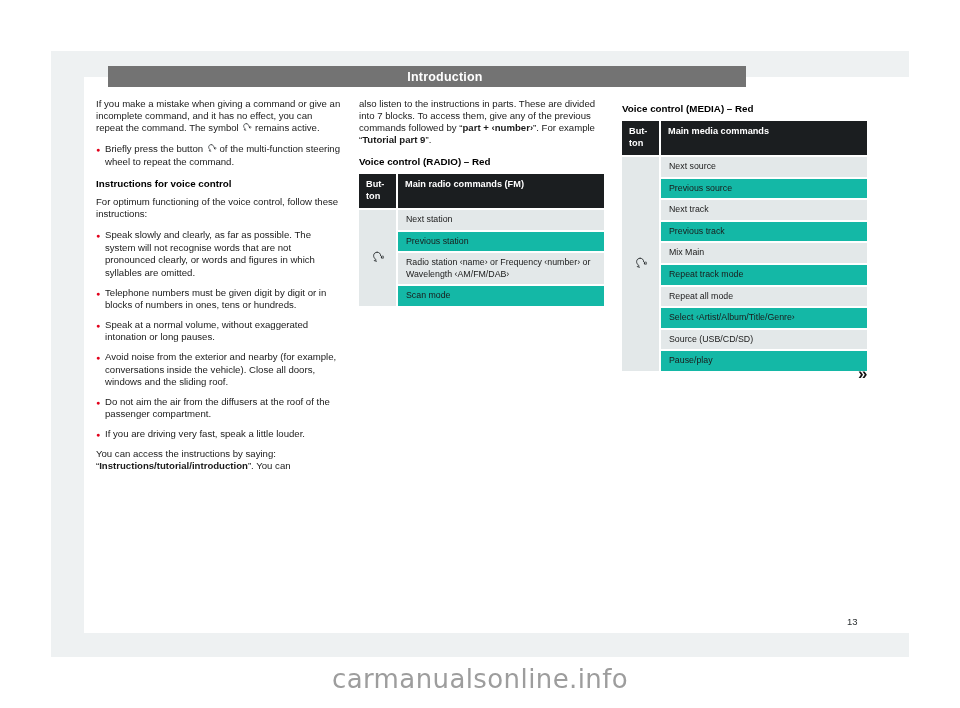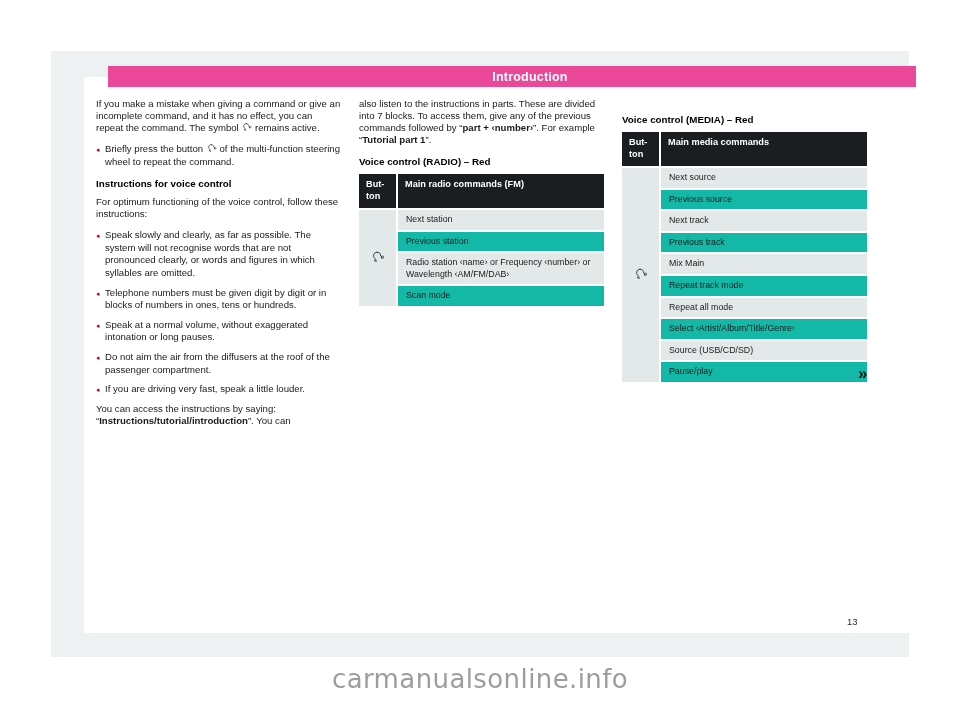--- a/index.html
+++ b/index.html
@@ -28,22 +28,22 @@
     position: absolute;
     left: 84px; top: 77px;
     width: 825px; height: 556px;
     background: #ffffff;
   }
 
   
   #header-bar {
     position: absolute;
     left: 108px; top: 66px;
-    width: 808px; height: 21px;
-    background: #ec4899;
+    width: 638px; height: 21px;
+    background: #737373;
     display: flex;
     align-items: center;
     justify-content: center;
     padding-left: 36px;
   }
   #header-title {
     color: #ffffff;
     font-size: 12.5px;
     font-weight: bold;
     letter-spacing: .2px;
@@ -84,21 +84,21 @@
     line-height: 13.5px;
     color: #e2001a;
   }
   h3.sub {
     margin: 9px 0 6px 0;
     font-size: 9.8px;
     line-height: 13px;
     font-weight: bold;
     color: #000;
   }
-  h3.sub.first { margin-top: 15px; }
+  h3.sub.first { margin-top: 4px; }
   b { font-weight: bold; }
 
   
   .vglyph {
     display: inline-block;
     vertical-align: -2px;
     width: 11px; height: 11px;
     position: relative;
   }
   .vglyph svg { display:block; }
@@ -201,29 +201,30 @@
               <path d="M19.4 8.8c.7.9.7 2.6 0 3.5" fill="none" stroke="#2b2f31" stroke-width="1.2" stroke-linecap="round"></path>
             </svg></span><span> of the multi-function steering wheel to repeat the command.</span></p>
 
       <h3 class="sub">Instructions for voice control</h3>
 
       <p class="body">For optimum functioning of the voice control, follow these instructions:</p>
 
       <p class="bullet">Speak slowly and clearly, as far as possible. The system will not recognise words that are not pronounced clearly, or words and figures in which syllables are omitted.</p>
       <p class="bullet">Telephone numbers must be given digit by digit or in blocks of numbers in ones, tens or hundreds.</p>
       <p class="bullet">Speak at a normal volume, without exaggerated intonation or long pauses.</p>
+      <p class="bullet">Avoid noise from the exterior and nearby (for example, conversations inside the vehicle). Close all doors, windows and the sliding roof.</p>
       <p class="bullet">Do not aim the air from the diffusers at the roof of the passenger compartment.</p>
       <p class="bullet">If you are driving very fast, speak a little louder.</p>
 
       <p class="body"><span>You can access the instructions by saying: “</span><b>Instructions/tutorial/introduction</b><span>”. You can</span></p>
     </div>
 
     <div class="col col-mid">
 
-      <p class="body"><span>also listen to the instructions in parts. These are divided into 7 blocks. To access them, give any of the previous commands followed by “</span><b>part + ‹number›</b><span>”. For example “</span><b>Tutorial part 1</b><span>”.</span></p>
+      <p class="body"><span>also listen to the instructions in parts. These are divided into 7 blocks. To access them, give any of the previous commands followed by “</span><b>part + ‹number›</b><span>”. For example “</span><b>Tutorial part 9</b><span>”.</span></p>
 
       <h3 class="sub">Voice control (RADIO) – Red</h3>
 
       <table class="cmd">
         <thead>
           <tr>
             <th class="btn-col" style="white-space:pre-line">But-
 ton</th>
             <th>Main radio commands (FM)</th>
           </tr>

